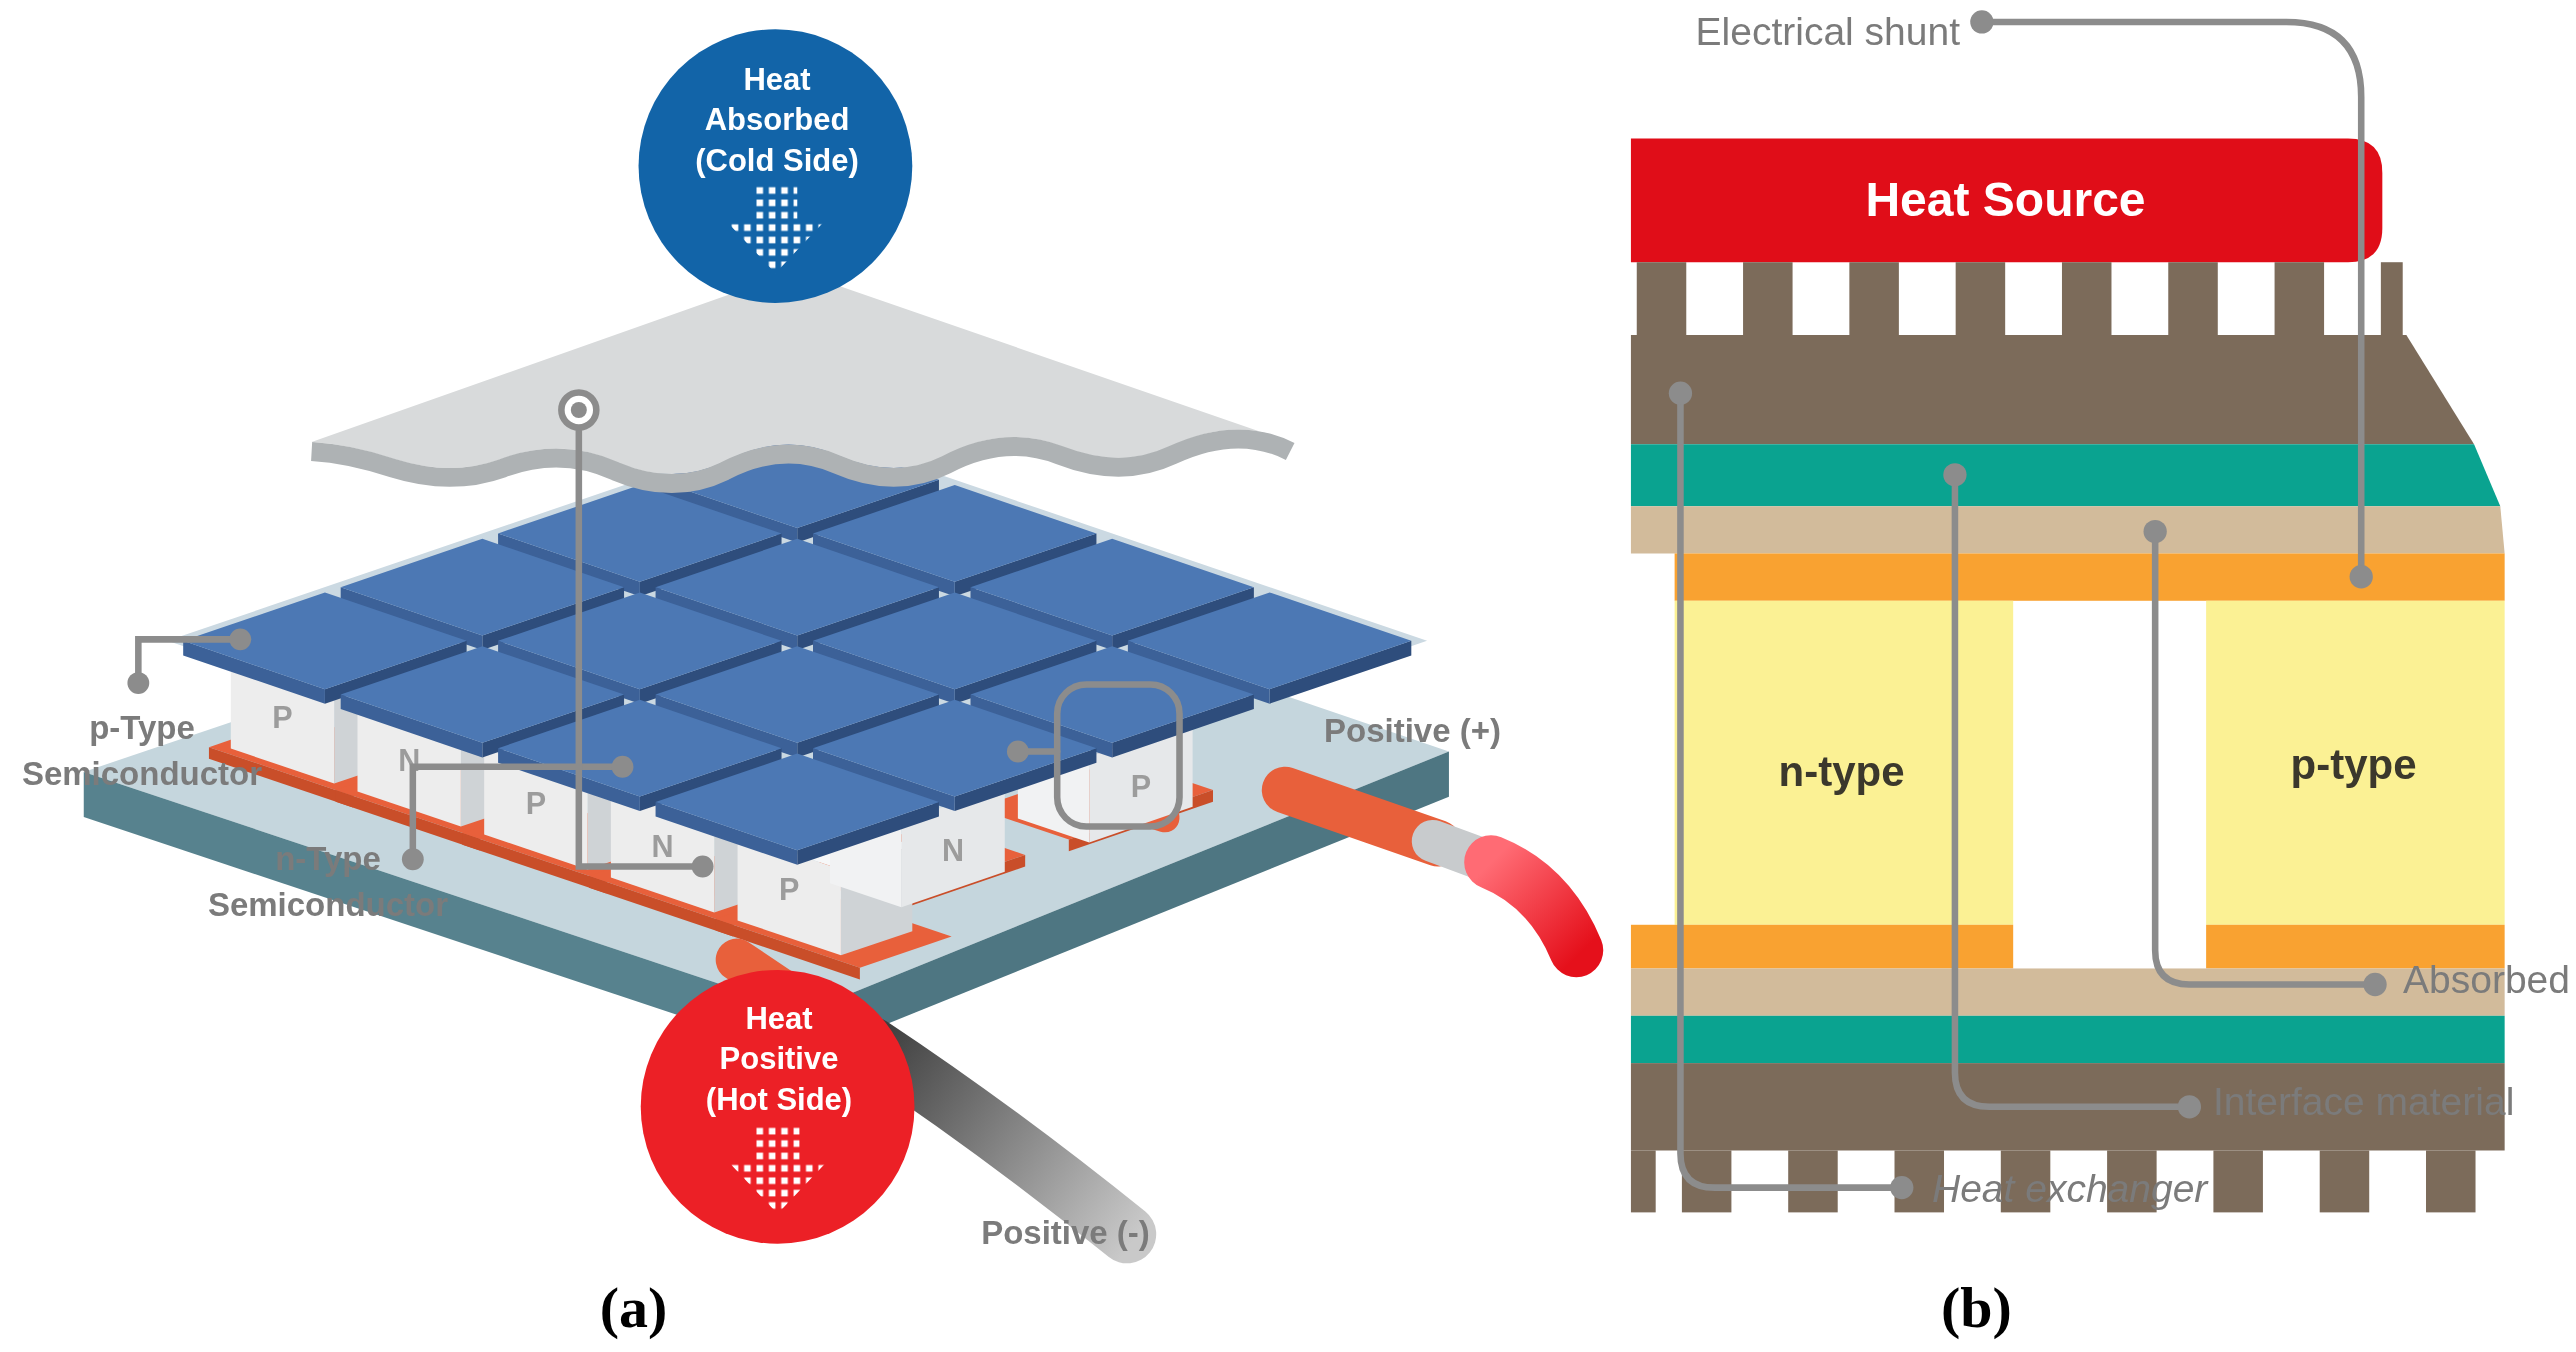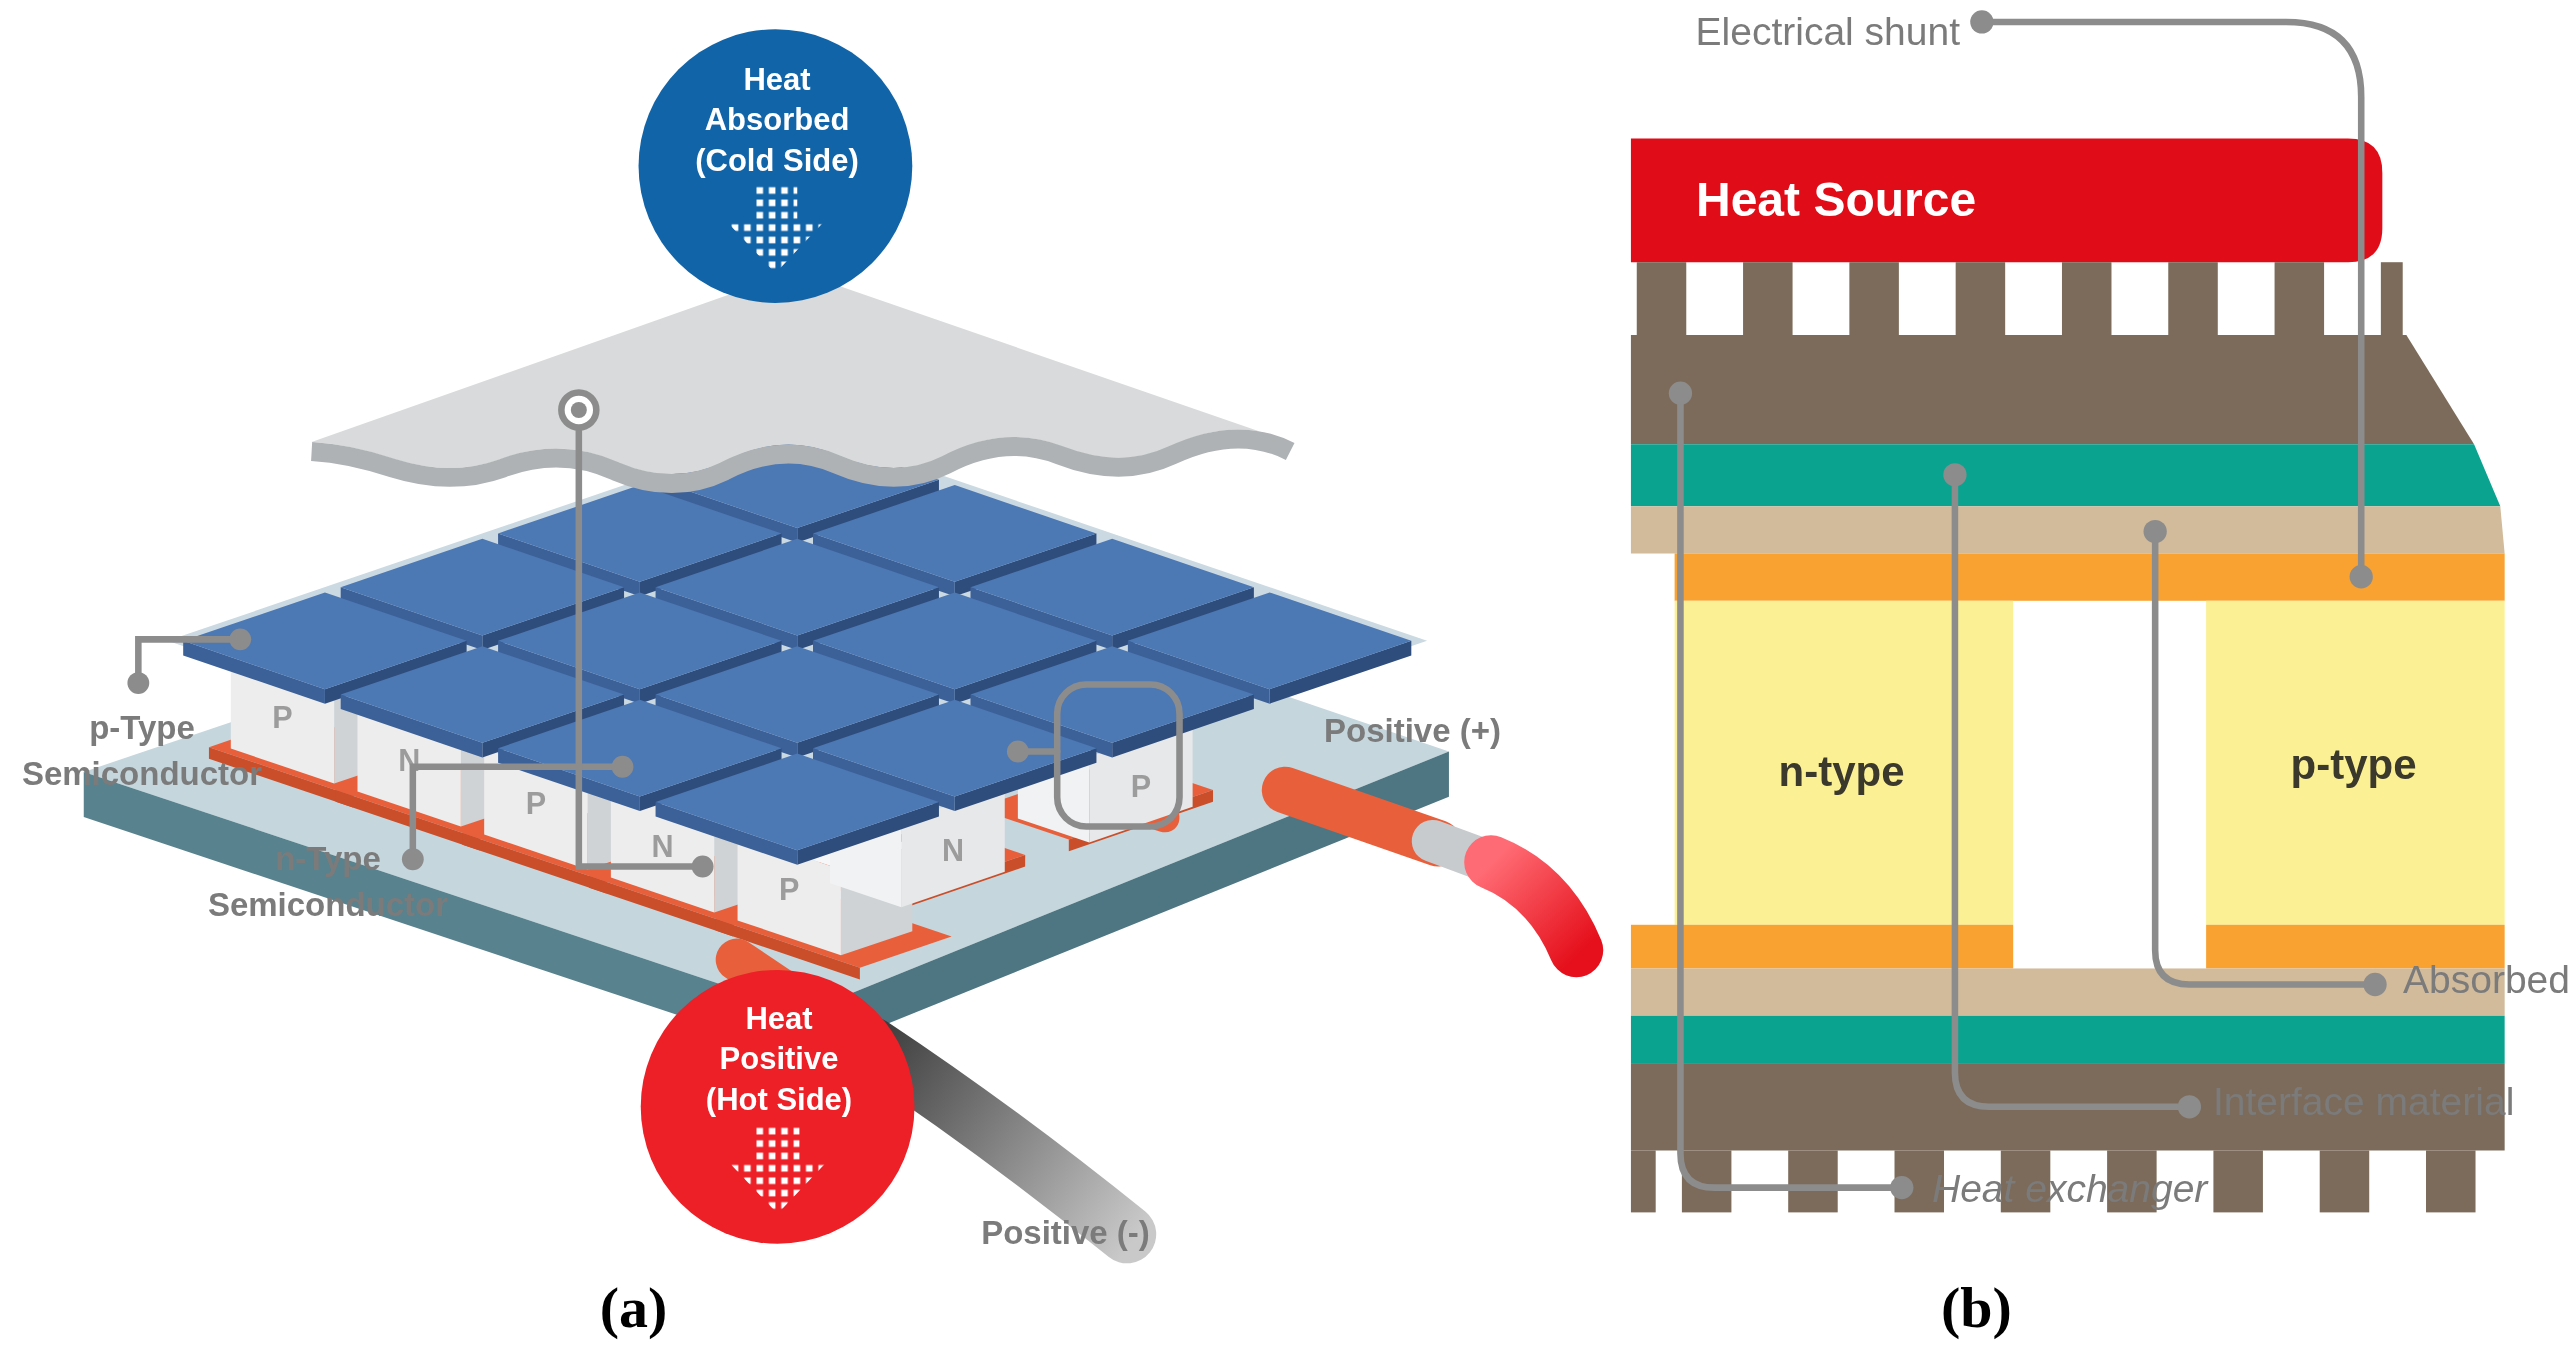--- a/index.html
+++ b/index.html
@@ -3,21 +3,21 @@
 <meta charset="utf-8">
 <style>
   html,body{margin:0;padding:0;background:#fff;}
   #canvas{position:relative;width:2576px;height:1353px;background:#fff;overflow:hidden;
           font-family:"Liberation Sans",sans-serif;}
   #art{position:absolute;left:0;top:0;width:2576px;height:1353px;}
   .lblA{position:absolute;font:bold 33px/1.38 "Liberation Sans",sans-serif;color:#7B7B7B;text-align:center;}
   .lblB{position:absolute;font:400 39px/1.2 "Liberation Sans",sans-serif;color:#7B7B7B;white-space:nowrap;}
   .badgeTxt{position:absolute;width:280px;font:bold 31px/1.30 "Liberation Sans",sans-serif;color:#fff;text-align:center;}
   .cap{position:absolute;width:291px;font:bold 58px/1 "Liberation Serif",serif;color:#000;text-align:center;}
-  .hsrc{position:absolute;width:619px;font:bold 48px/1 "Liberation Sans",sans-serif;color:#fff;text-align:left;}
+  .hsrc{position:absolute;width:619px;font:bold 48px/1 "Liberation Sans",sans-serif;color:#fff;text-align:center;}
   .leg{position:absolute;width:291px;font:bold 42px/1 "Liberation Sans",sans-serif;color:#3B382C;text-align:center;}
   .ra{text-align:right;}
 </style>
 </head>
 <body>
 
 <div id="canvas">
 
 <svg id="art" viewBox="0 0 3538 1858">
   <defs>

